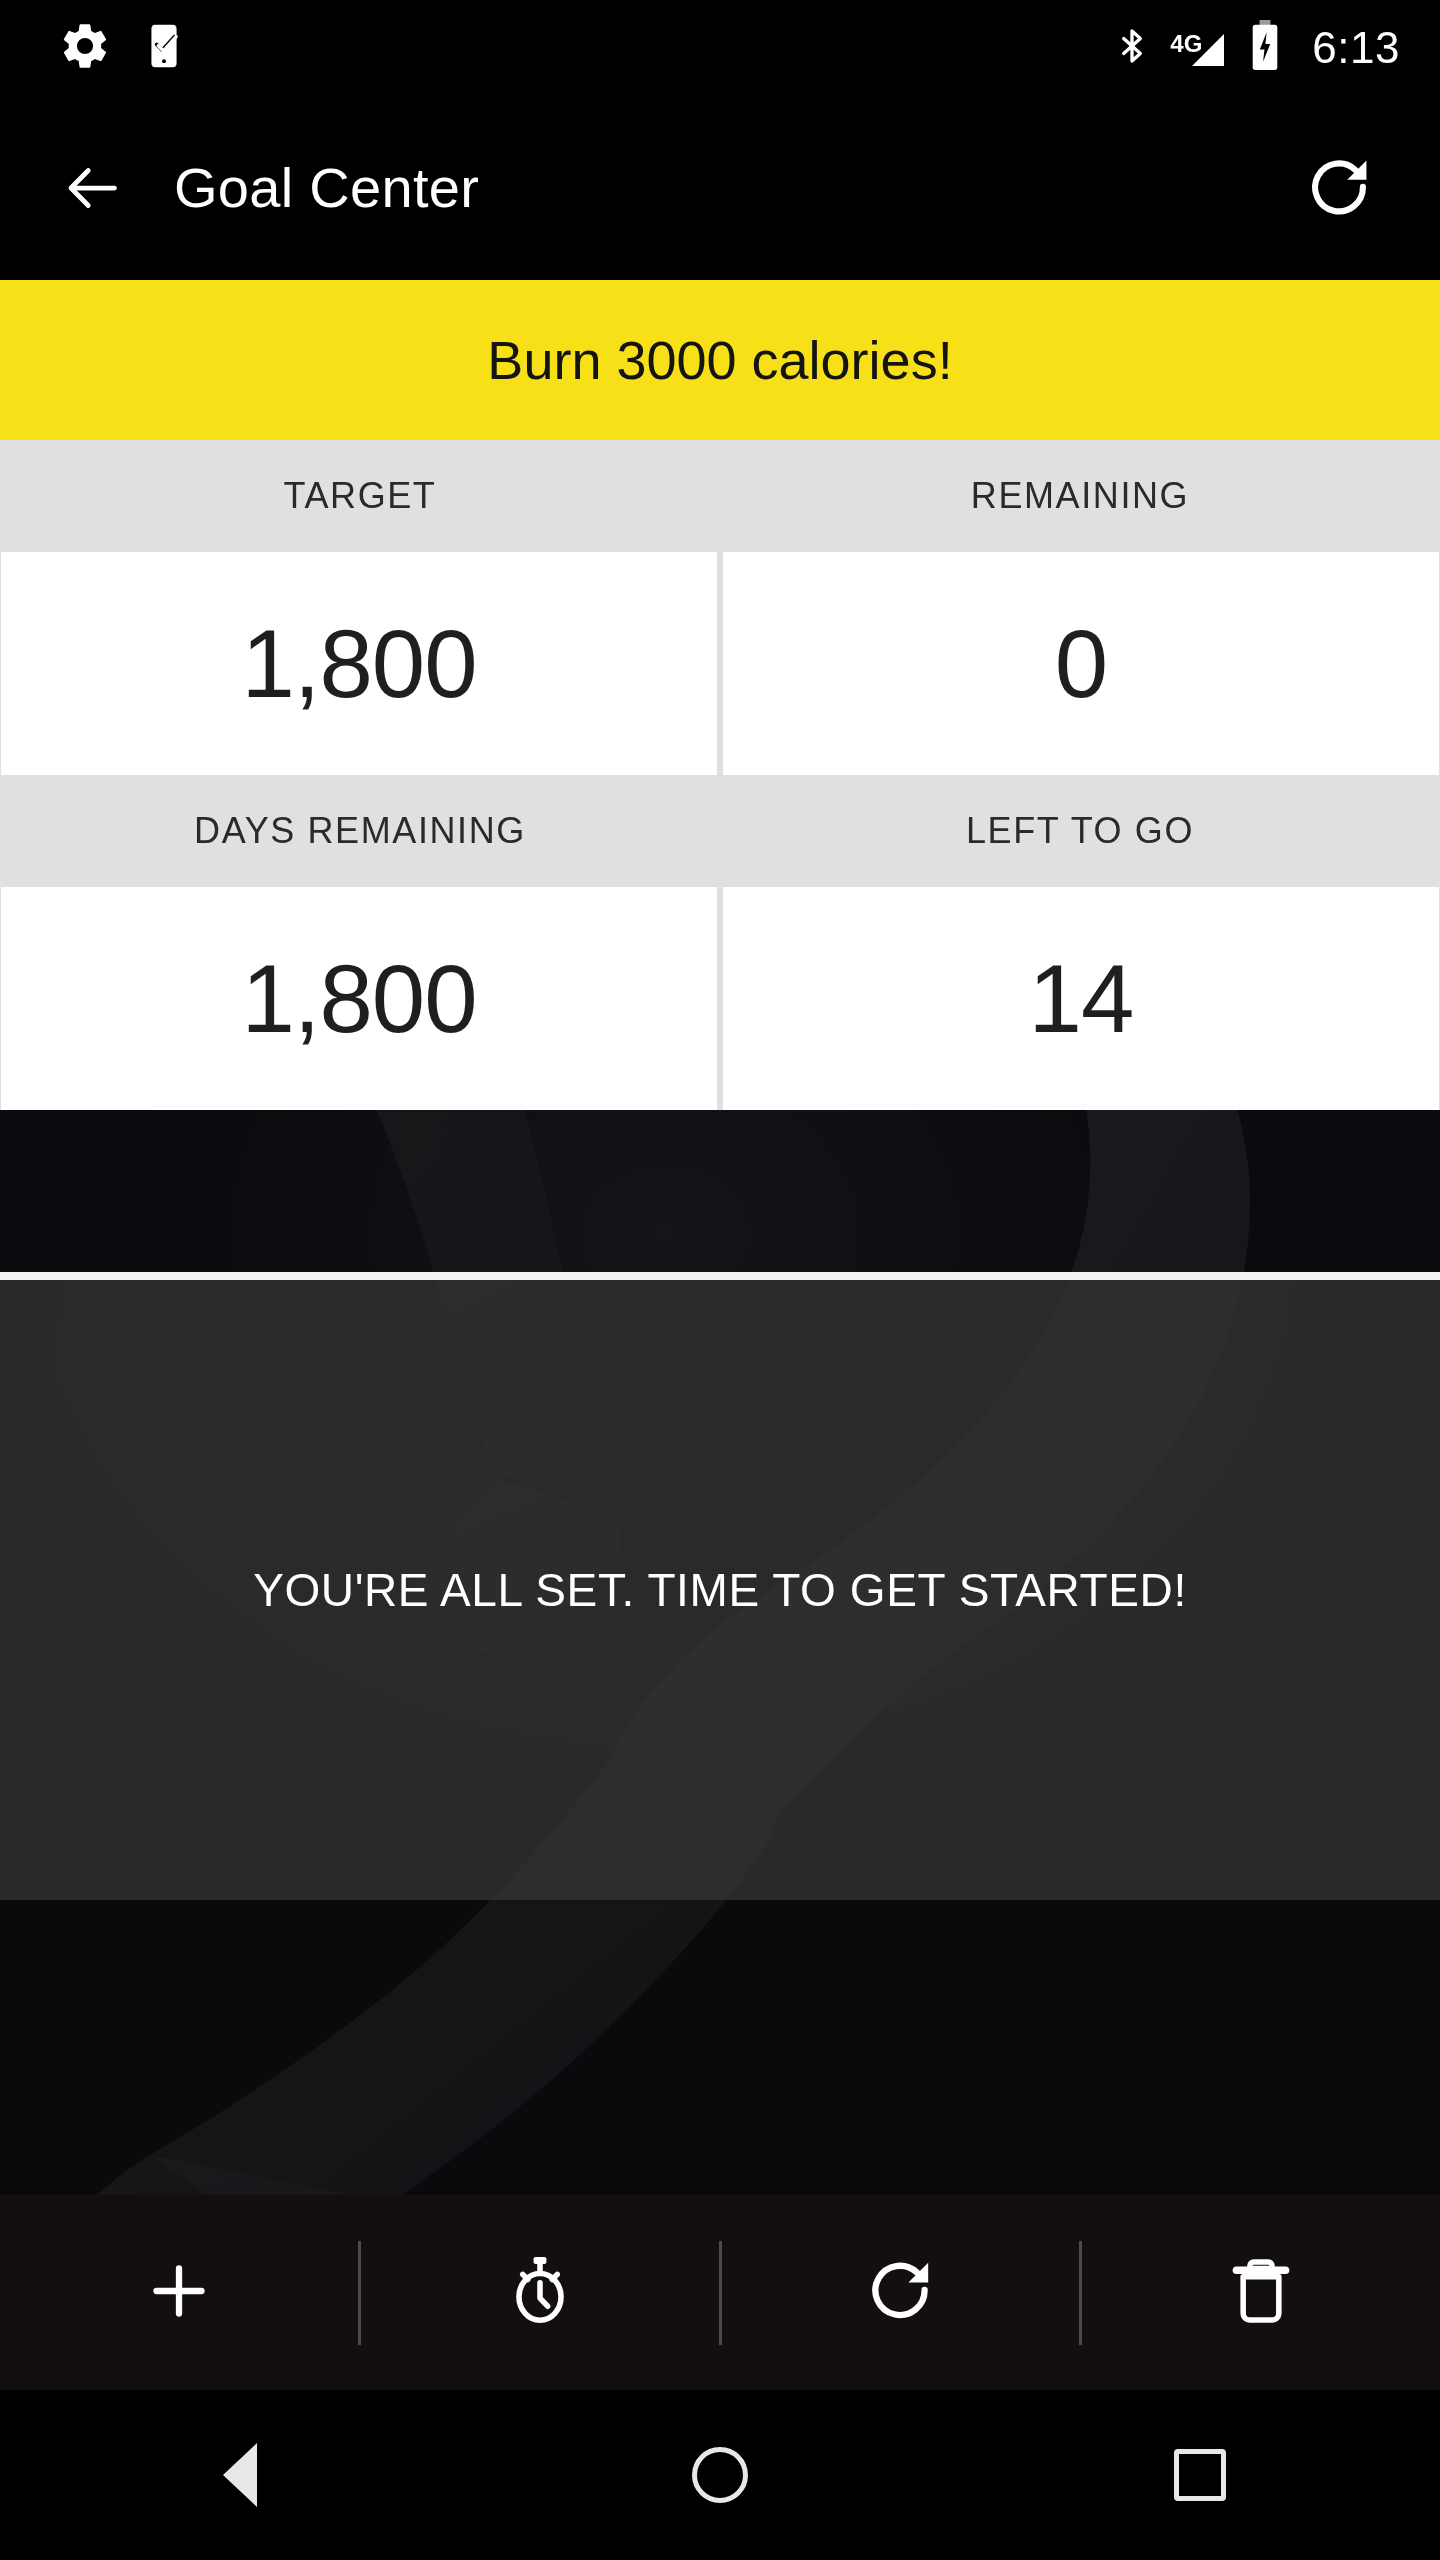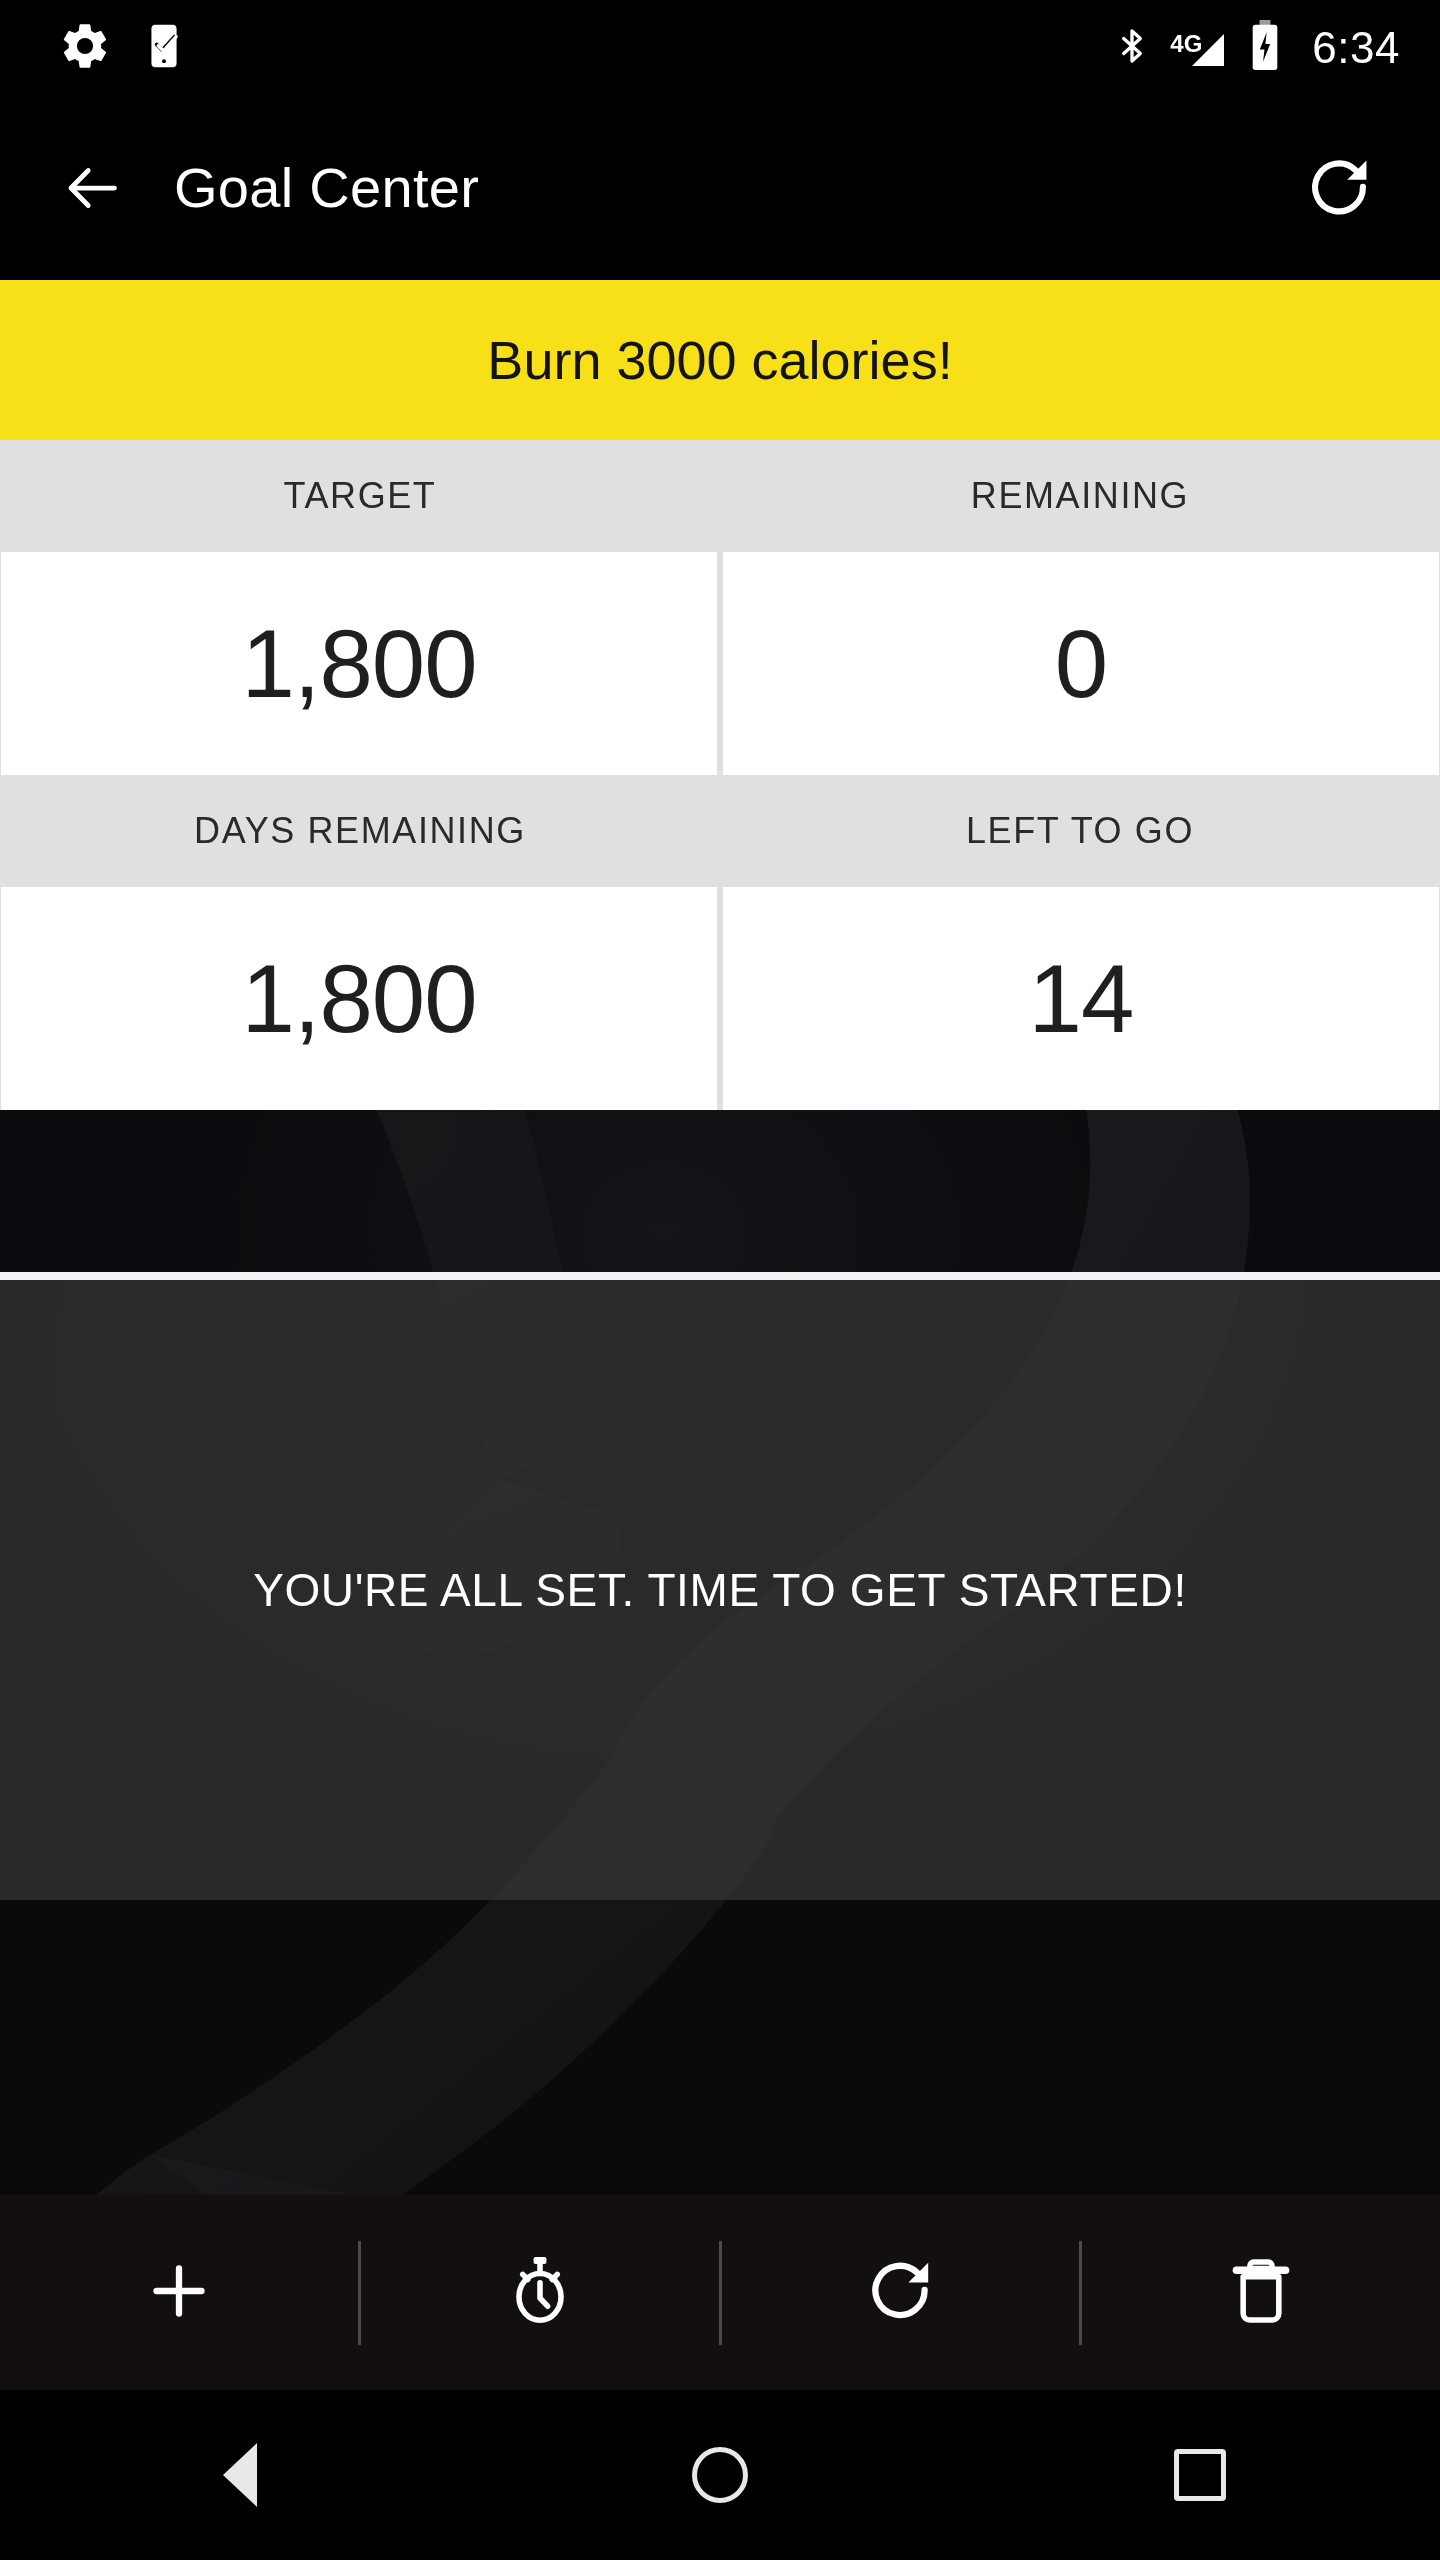--- a/index.html
+++ b/index.html
@@ -112,21 +112,21 @@
           <path d="M52 10 L52 42 L20 42 Z" fill="#fff"></path>
         </svg>
       </span>
       <span>
         <svg width="34" height="52" viewBox="0 0 24 38" fill="none">
           <rect x="8" y="0" width="8" height="4" fill="#9a9a9a"></rect>
           <rect x="3" y="3.5" width="18" height="33" rx="2" fill="#fff"></rect>
           <path d="M13.2 9 L8.2 21.5 H11.6 L10.6 30.5 L15.8 17.5 H12.3 Z" fill="#000"></path>
         </svg>
       </span>
-      <span class="sb-time">6:34</span>
+      <span class="sb-time">6:13</span>
     </div>
   </div>
 
   <div class="appbar">
     <div class="appbar-back">
       <svg width="68" height="60" viewBox="0 0 24 24" fill="none" stroke="#fff" stroke-width="1.9" stroke-linecap="round" stroke-linejoin="round">
         <line x1="21" y1="12" x2="4" y2="12"></line>
         <polyline points="10.5,5 3.6,12 10.5,19"></polyline>
       </svg>
     </div>

